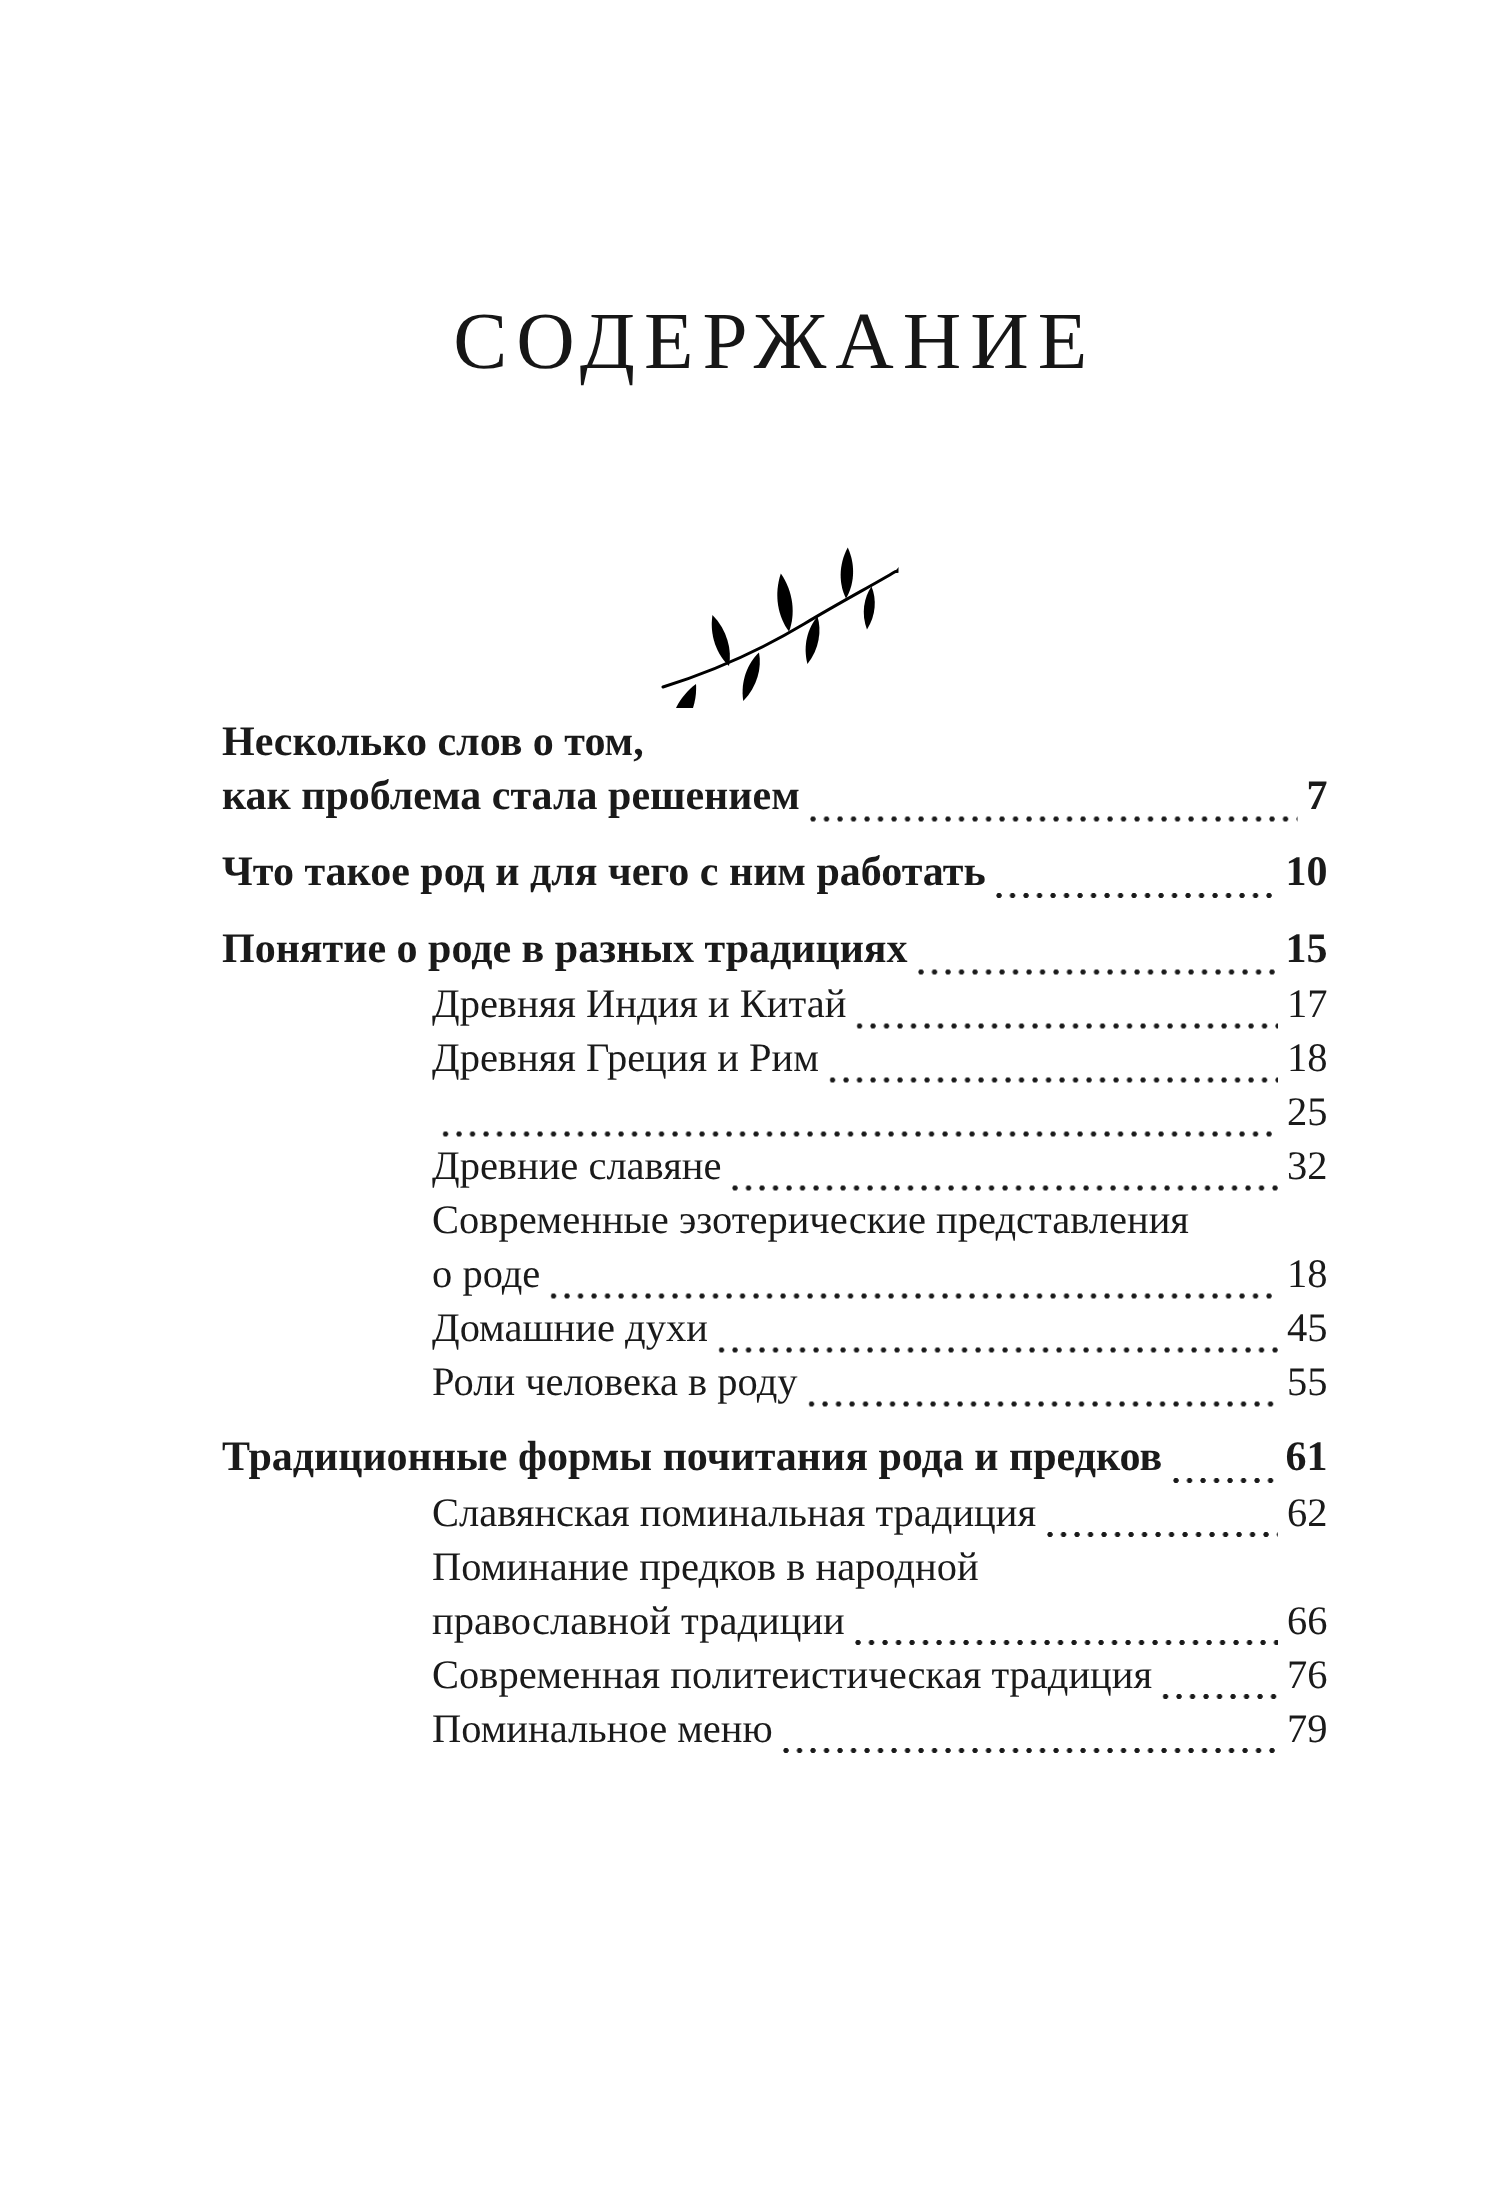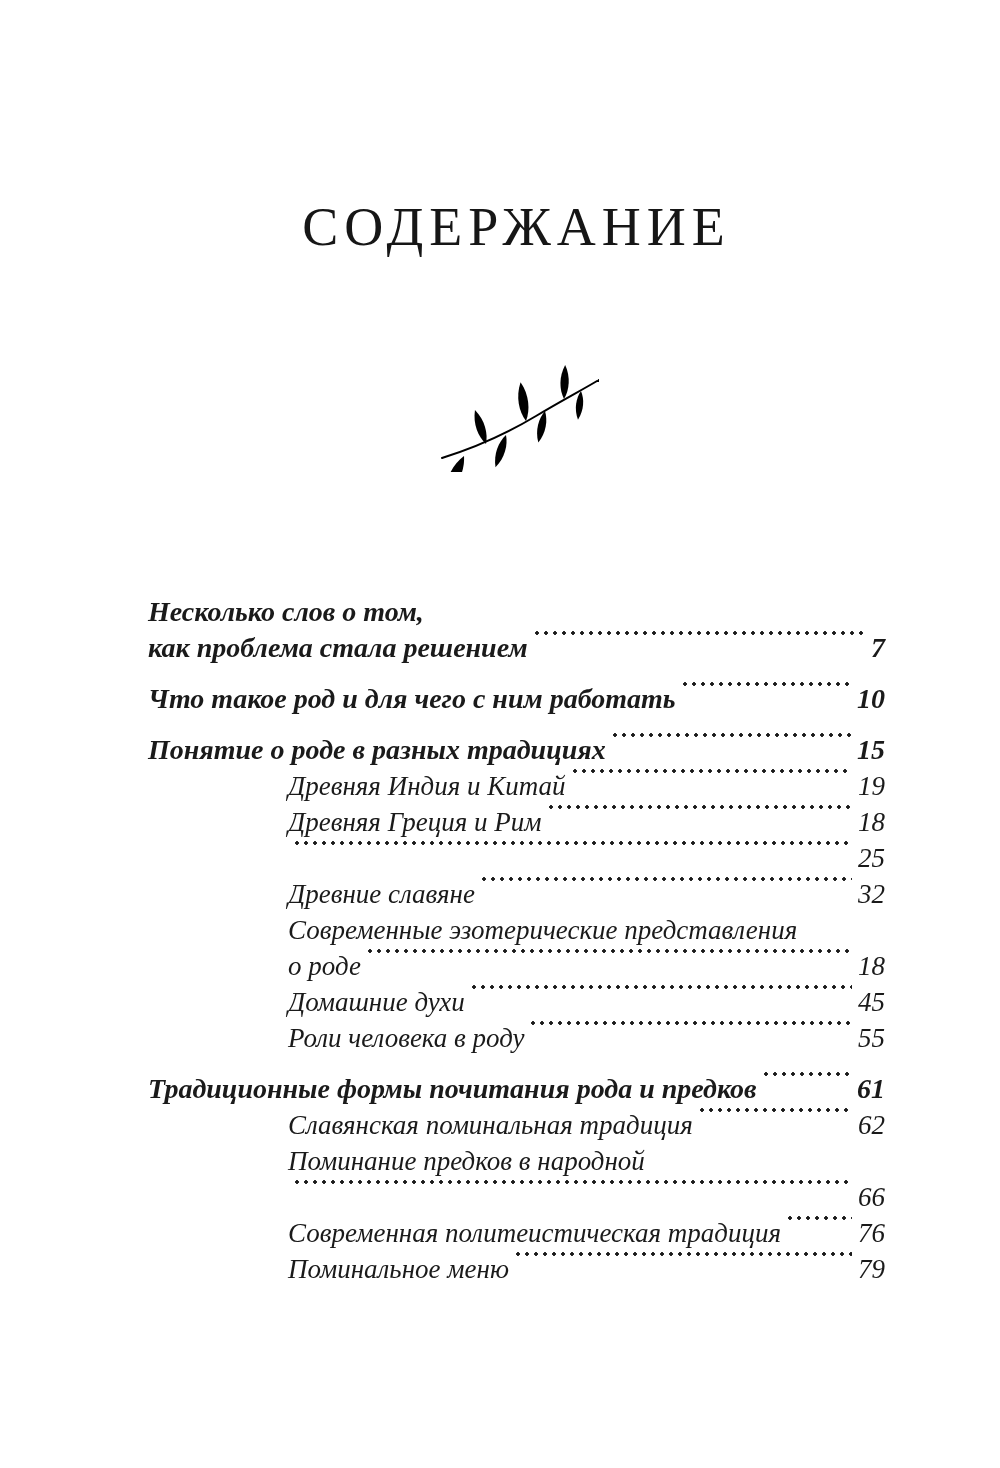--- a/index.html
+++ b/index.html
@@ -31,22 +31,20 @@
     letter-spacing: 6px;
     color: #161616;
   }
 
   .ornament-wrap {
     margin-top: 86px;
     text-align: center;
   }
 
   .toc {
-    margin-top: 118px;
-    font-style: italic;
   }
 
   .toc-entry { margin: 0; }
 
   .toc-entry.chapter {
     font-weight: 700;
     font-size: 28px;
     margin-top: 15px;
   }
   .toc-entry.chapter:first-child { margin-top: 0; }
@@ -57,21 +55,21 @@
     padding-left: 140px;
   }
 
   .toc-line {
     line-height: 36px;
     white-space: nowrap;
   }
 
   .toc-line.last {
     display: flex;
-    align-items: flex-start;
+    align-items: flex-end;
   }
 
   .toc-text { flex: 0 0 auto; }
 
   .leader {
     flex: 1 1 auto;
     min-width: 18px;
     height: 6px;
     margin: 0 4px 0 7px;
     background-image: radial-gradient(circle at 2px 3px, #1a1a1a 1.55px, rgba(0,0,0,0) 1.95px);
@@ -129,21 +127,21 @@
           <div class="toc-line last">
             <span class="toc-text">Понятие о роде в разных традициях</span>
             <span class="leader"></span>
             <span class="page-num">15</span>
           </div>
         </div>
         <div class="toc-entry sub">
           <div class="toc-line last">
             <span class="toc-text">Древняя Индия и Китай</span>
             <span class="leader"></span>
-            <span class="page-num">19</span>
+            <span class="page-num">17</span>
           </div>
         </div>
         <div class="toc-entry sub">
           <div class="toc-line last">
             <span class="toc-text">Древняя Греция и Рим</span>
             <span class="leader"></span>
             <span class="page-num">18</span>
           </div>
         </div>
         <div class="toc-entry sub">
@@ -191,20 +189,21 @@
         <div class="toc-entry sub">
           <div class="toc-line last">
             <span class="toc-text">Славянская поминальная традиция</span>
             <span class="leader"></span>
             <span class="page-num">62</span>
           </div>
         </div>
         <div class="toc-entry sub">
           <div class="toc-line">Поминание предков в народной</div>
           <div class="toc-line last">
+            <span class="toc-text">православной традиции</span>
             <span class="leader"></span>
             <span class="page-num">66</span>
           </div>
         </div>
         <div class="toc-entry sub">
           <div class="toc-line last">
             <span class="toc-text">Современная политеистическая традиция</span>
             <span class="leader"></span>
             <span class="page-num">76</span>
           </div>

